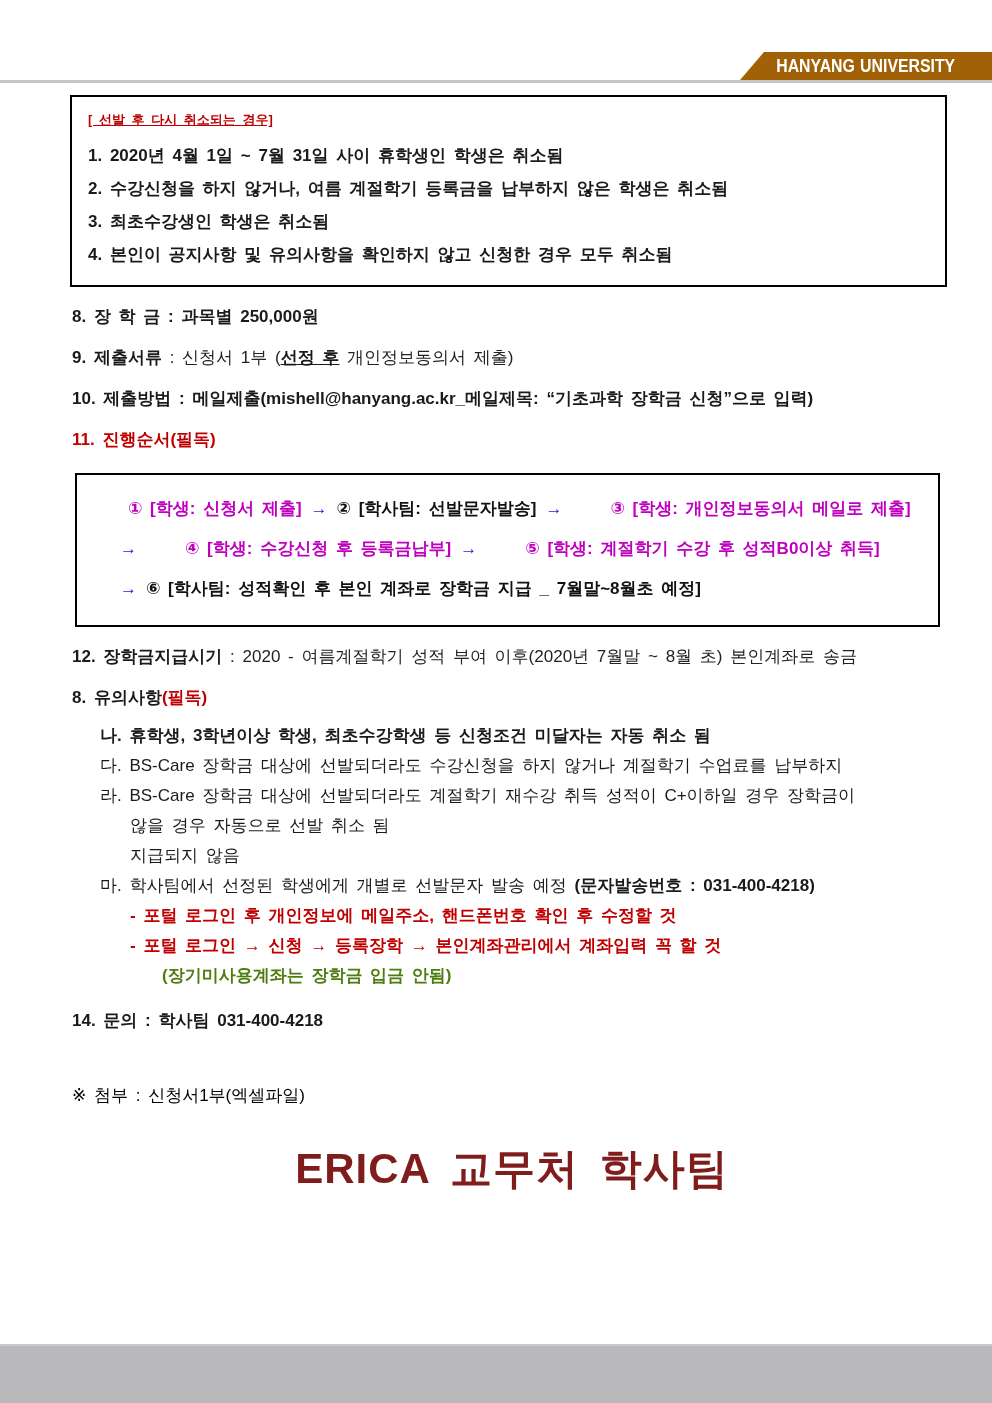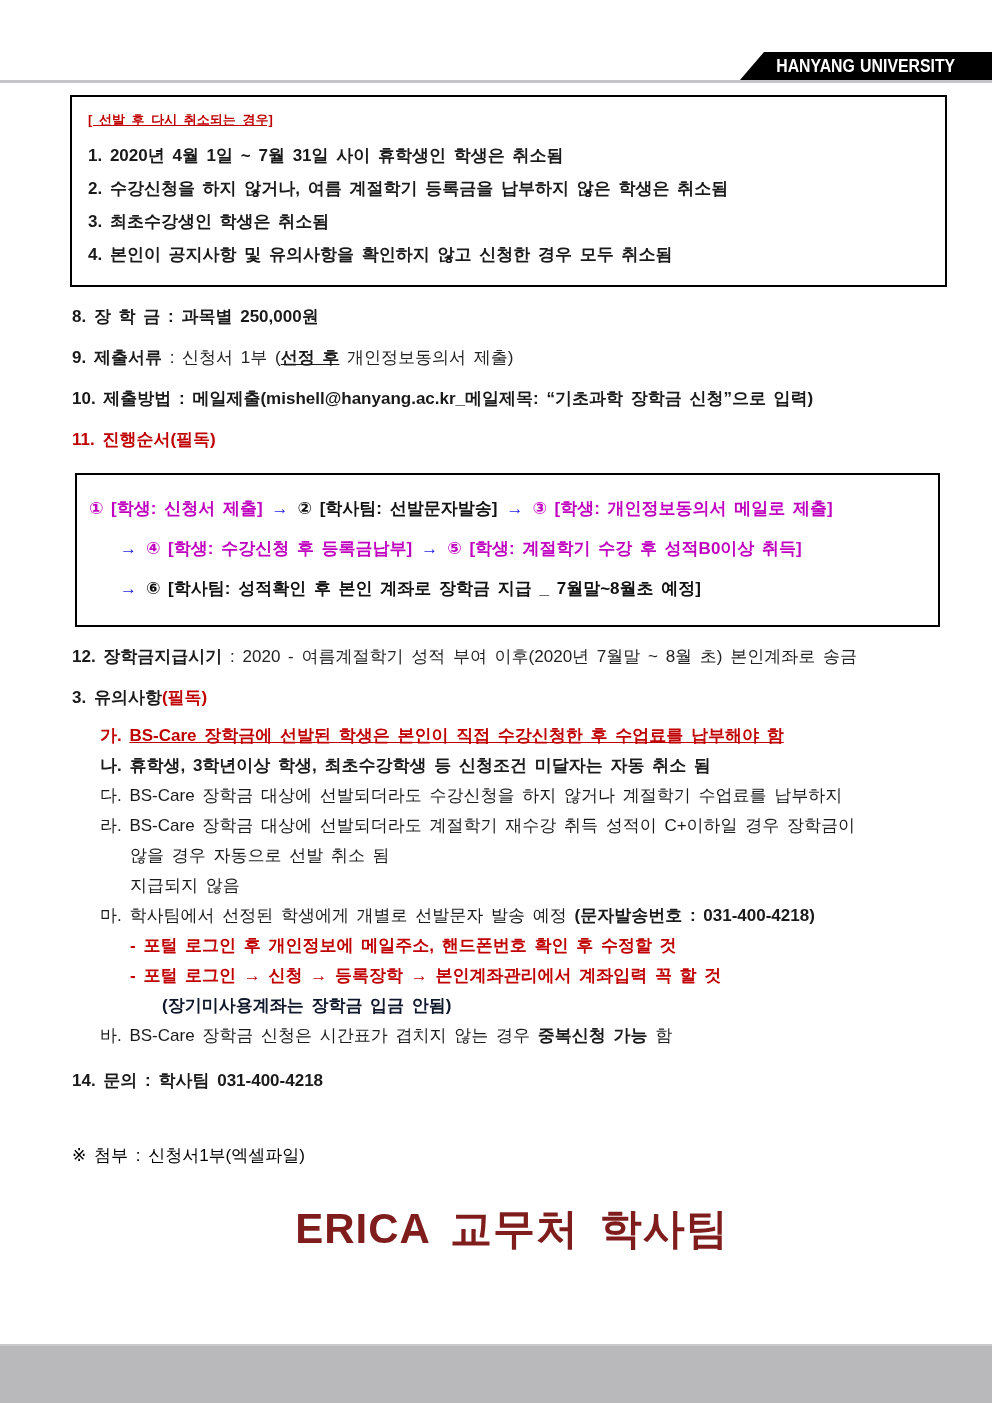--- a/index.html
+++ b/index.html
@@ -10,21 +10,21 @@
     font-family: "Liberation Sans", "DejaVu Sans", sans-serif;
     font-size: 17px; color: #1a1a1a;
     overflow: hidden;
     word-spacing: 3px;
   }
   
   .header { position: relative; height: 82px; }
   .banner {
     position: absolute; top: 52px; right: 0;
     width: 252px; height: 28px;
-    background: #000000;
+    background: #a16207;
     clip-path: polygon(24px 0, 100% 0, 100% 100%, 0 100%);
     display: flex; align-items: center; justify-content: center;
   }
   .banner span {
     color: #ffffff; font-weight: bold; font-size: 18px;
     letter-spacing: 0px; transform: scaleX(0.88);
     white-space: nowrap; word-spacing: 1px;
   }
   .header-rule {
     position: absolute; top: 80px; left: 0; right: 0;
@@ -42,39 +42,39 @@
   }
   .cancel-item { font-weight: bold; line-height: 33px; white-space: nowrap; }
 
   .process-box {
     margin: 22px 52px 0 75px;
     border: 2px solid #000000;
     padding: 14px 10px 16px 12px;
   }
   .process-line { line-height: 40px; font-weight: bold; white-space: nowrap; }
   .process-line.indent { padding-left: 22px; }
-  .magenta { color: #bf00bf; }
+  .magenta { color: #bf00bf; margin-left: 39px; }
   .arrow { color: #1a1ae6; font-weight: bold; margin: 0 9px; }
   .step-black { color: #111111; }
 
   
   .content { padding-left: 72px; padding-right: 40px; }
   .item { margin-top: 18px; white-space: nowrap; }
   .item .lbl { font-weight: bold; }
   .bold { font-weight: bold; }
   .red-bold { color: #c00000; font-weight: bold; }
   .ul { text-decoration: underline; }
   .normal { font-weight: normal; color: #222222; }
 
   
   .notes { margin-top: 12px; padding-left: 28px; }
   .note-line { line-height: 30px; white-space: nowrap; }
   .note-line.cont { padding-left: 30px; }
   .note-line.dash { padding-left: 30px; color: #c00000; font-weight: bold; }
-  .note-line.acct { padding-left: 62px; color: #0f172a; font-weight: bold; }
+  .note-line.acct { padding-left: 62px; color: #4d7c0f; font-weight: bold; }
 
   
   .attachment { margin-top: 52px; color: #000000; }
   .signature {
     margin-top: 34px; text-align: center;
     font-size: 42px; font-weight: bold; color: #7f1d1d;
     letter-spacing: 1px; word-spacing: 8px;
   }
   .footer-bar {
     position: absolute; left: 0; right: 0; bottom: 0;
@@ -125,41 +125,35 @@
   </div>
 </section>
 
 <div class="content">
 
   <div class="item">
     <span class="lbl">12. 장학금지급시기</span><span class="normal"> : 2020 - 여름계절학기 성적 부여 이후(2020년 7월말 ~ 8월 초) 본인계좌로 송금</span>
   </div>
 
   <div class="item">
-    <span class="lbl">3. 유의사항</span><span class="red-bold">(필독)</span>
+    <span class="lbl">8. 유의사항</span><span class="red-bold">(필독)</span>
   </div>
 
   <div class="notes">
-    <div class="note-line red-bold">
-      <span>가. </span><span class="ul">BS-Care 장학금에 선발된 학생은 본인이 직접 수강신청한 후 수업료를 납부해야 함</span>
-    </div>
     <div class="note-line bold">나. 휴학생, 3학년이상 학생, 최초수강학생 등 신청조건 미달자는 자동 취소 됨</div>
     <div class="note-line">다. BS-Care 장학금 대상에 선발되더라도 수강신청을 하지 않거나 계절학기 수업료를 납부하지</div>
     <div class="note-line">라. BS-Care 장학금 대상에 선발되더라도 계절학기 재수강 취득 성적이 C+이하일 경우 장학금이</div>
     <div class="note-line cont">않을 경우 자동으로 선발 취소 됨</div>
     <div class="note-line cont">지급되지 않음</div>
     <div class="note-line">
       <span>마. 학사팀에서 선정된 학생에게 개별로 선발문자 발송 예정 </span><span class="bold">(문자발송번호 : 031-400-4218)</span>
     </div>
     <div class="note-line dash">- 포털 로그인 후 개인정보에 메일주소, 핸드폰번호 확인 후 수정할 것</div>
     <div class="note-line dash">- 포털 로그인 → 신청 → 등록장학 → 본인계좌관리에서 계좌입력 꼭 할 것</div>
     <div class="note-line acct">(장기미사용계좌는 장학금 입금 안됨)</div>
-    <div class="note-line">
-      <span>바. BS-Care 장학금 신청은 시간표가 겹치지 않는 경우 </span><span class="bold">중복신청 가능</span><span> 함</span>
-    </div>
   </div>
 
   <div class="item bold">14. 문의 : 학사팀 031-400-4218</div>
 
   <div class="attachment">※ 첨부 : 신청서1부(엑셀파일)</div>
 
   <div class="signature">ERICA 교무처 학사팀</div>
 </div>
 
 <div class="footer-bar"></div>

